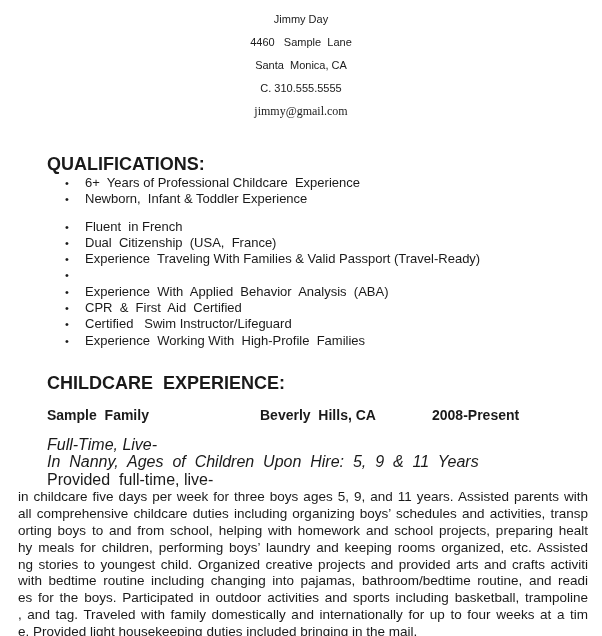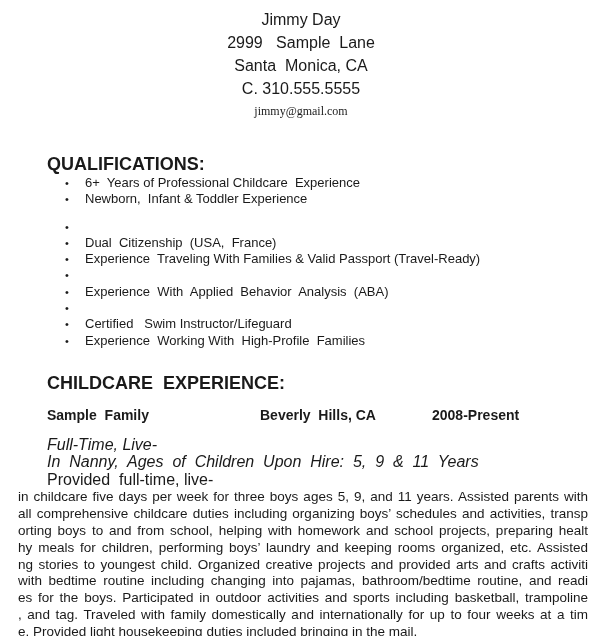--- a/index.html
+++ b/index.html
@@ -11,21 +11,21 @@
     color: #1a1a1a;
     font-family: "Liberation Sans", sans-serif;
     overflow: hidden;
     box-sizing: border-box;
     padding-top: 8px;
   }
   
   .hline {
     text-align: center;
     line-height: 23px;
-    font-size: 16px;
+    font-size: 11px;
     white-space: pre-wrap;
   }
   .hline.email {
     font-family: Liberation Serif, serif;
     font-size: 12px;
   }
   
   .heading {
     font-size: 18px;
     font-weight: bold;
@@ -75,40 +75,40 @@
   }
   .jline.last { text-align-last: left; }
 </style>
 </head>
 <body>
 
 <div class="page">
 
   <header>
     <div class="hline">Jimmy Day</div>
-    <div class="hline">2999   Sample  Lane</div>
+    <div class="hline">4460   Sample  Lane</div>
     <div class="hline">Santa  Monica, CA</div>
     <div class="hline">C. 310.555.5555</div>
     <div class="hline email">jimmy@gmail.com</div>
   </header>
 
   <h2 class="heading" id="qual-heading">QUALIFICATIONS:</h2>
 
   <ul class="bullets" id="list-primary">
     <li><span class="dot">•</span><span>6+  Years of Professional Childcare  Experience</span></li>
     <li><span class="dot">•</span><span>Newborn,  Infant &amp; Toddler Experience</span></li>
   </ul>
 
   <ul class="bullets" id="list-secondary">
-    <li><span class="dot">•</span></li>
+    <li><span class="dot">•</span><span>Fluent  in French</span></li>
     <li><span class="dot">•</span><span>Dual  Citizenship  (USA,  France)</span></li>
     <li><span class="dot">•</span><span>Experience  Traveling With Families &amp; Valid Passport (Travel-Ready)</span></li>
     <li><span class="dot">•</span></li>
     <li><span class="dot">•</span><span>Experience  With  Applied  Behavior  Analysis  (ABA)</span></li>
-    <li><span class="dot">•</span></li>
+    <li><span class="dot">•</span><span>CPR  &amp;  First  Aid  Certified</span></li>
     <li><span class="dot">•</span><span>Certified   Swim Instructor/Lifeguard</span></li>
     <li><span class="dot">•</span><span>Experience  Working With  High-Profile  Families</span></li>
   </ul>
 
   <h2 class="heading" id="exp-heading">CHILDCARE  EXPERIENCE:</h2>
 
   <div class="exprow">
     <span class="c1">Sample  Family</span>
     <span class="c2">Beverly  Hills, CA</span>
     <span class="c3">2008-Present</span>

